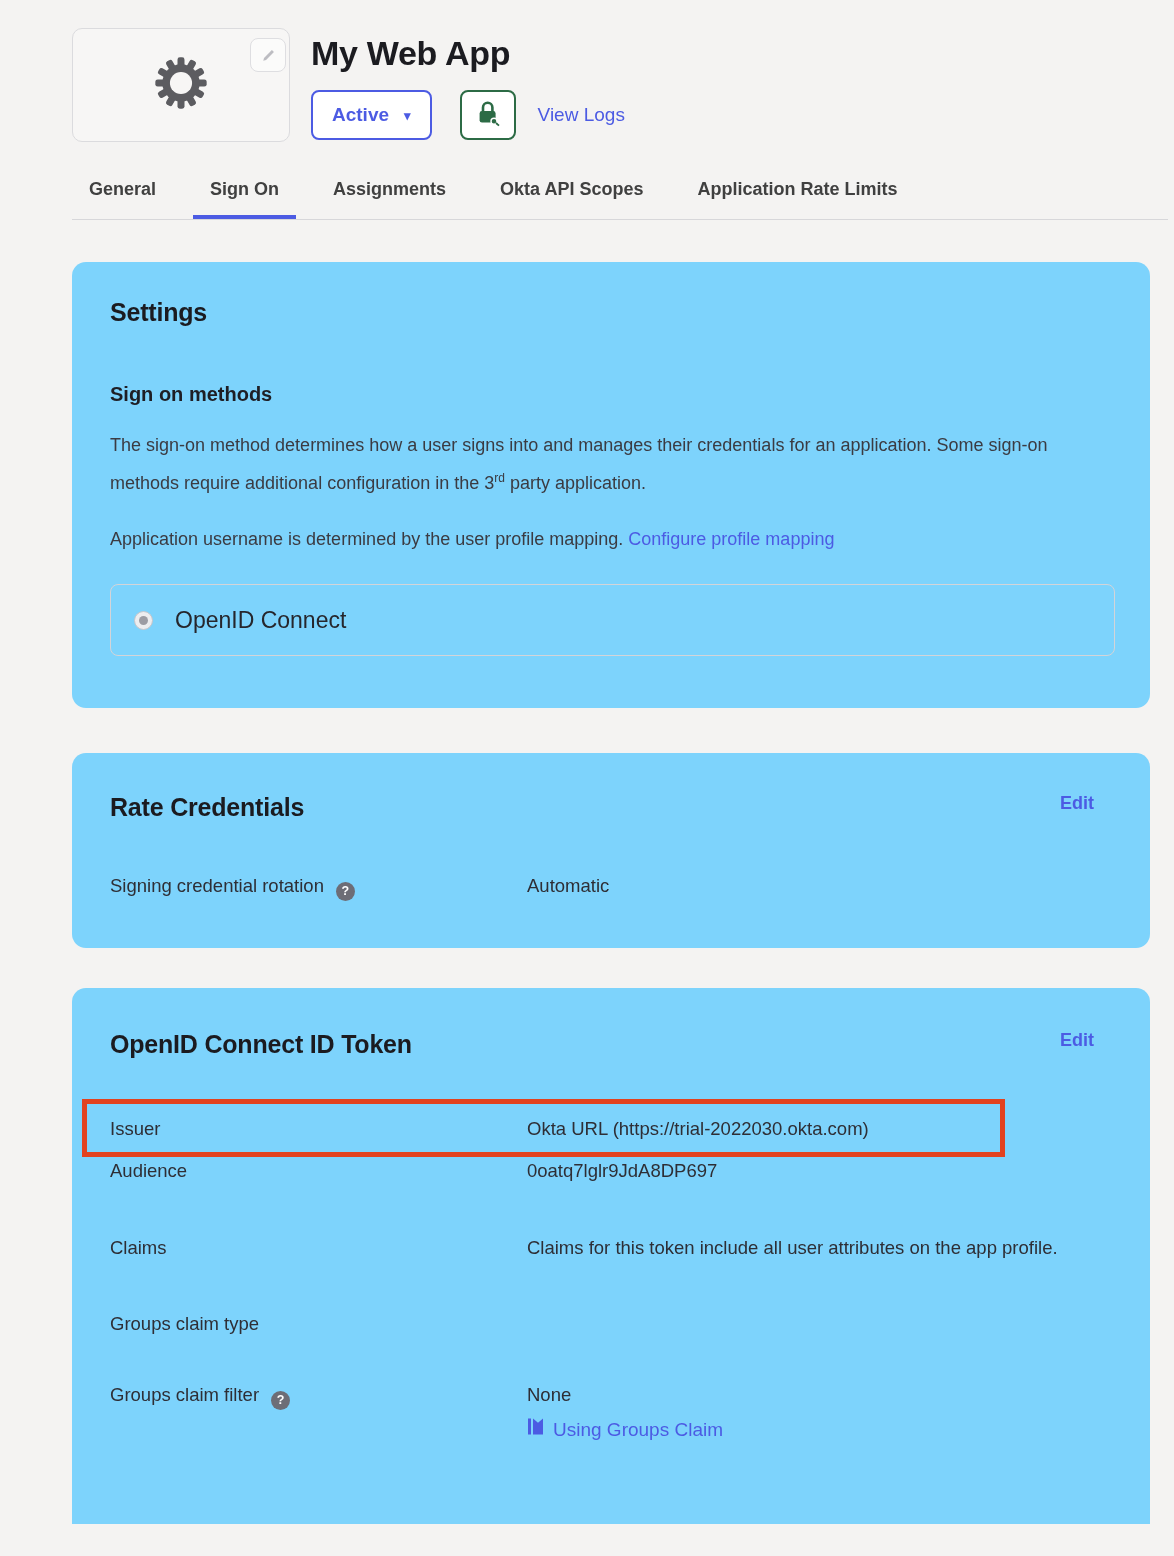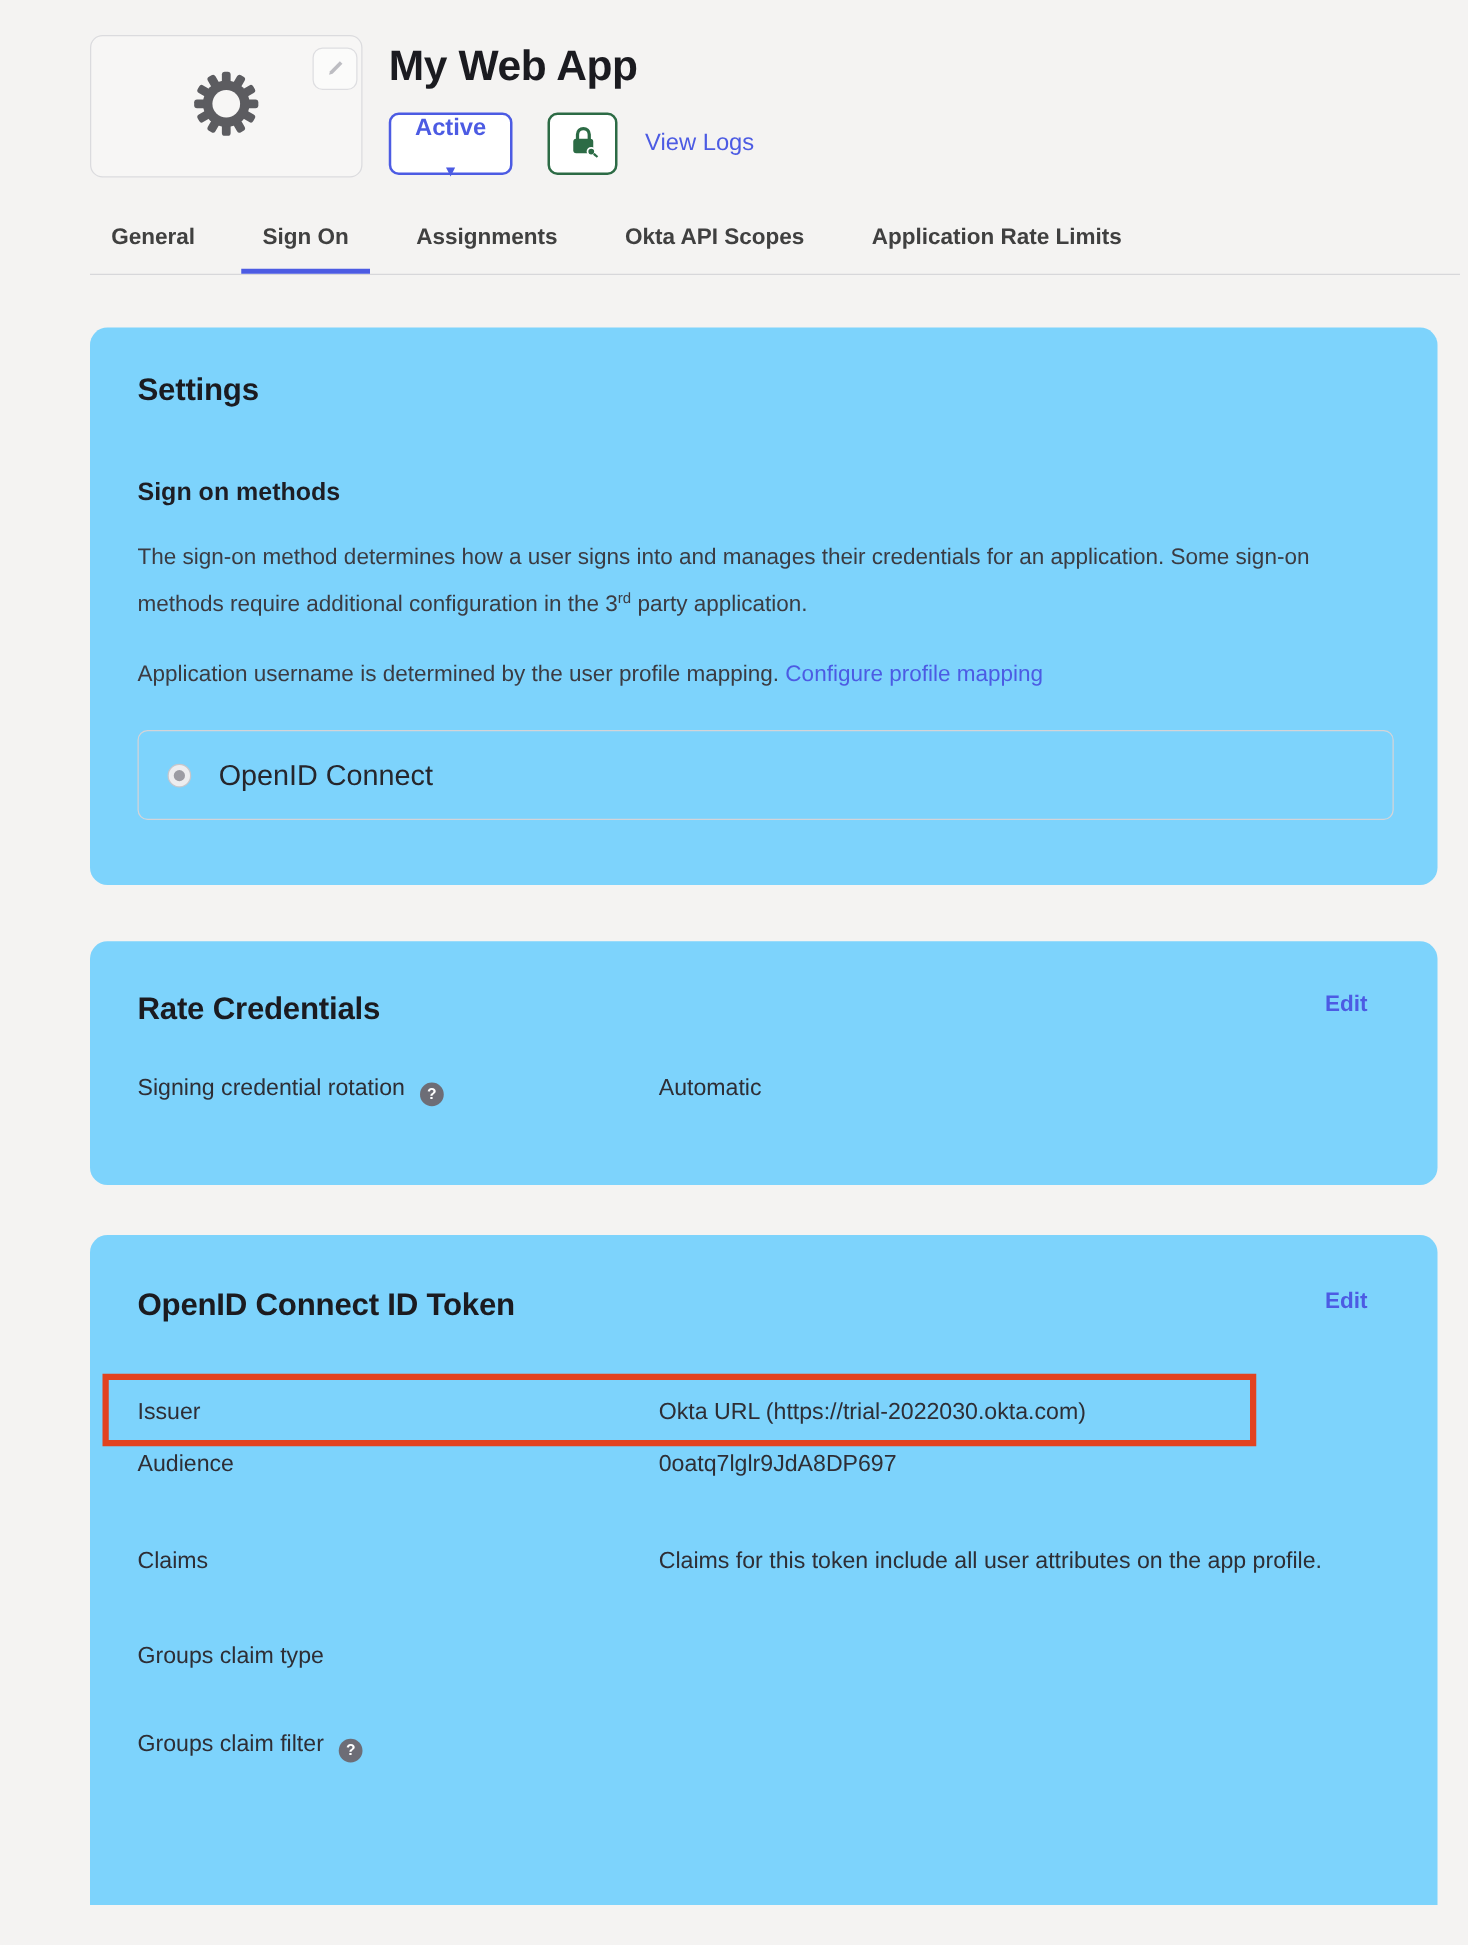--- a/index.html
+++ b/index.html
@@ -23,21 +23,20 @@
     display:flex; align-items:center; justify-content:center;
   }
   .header-main { margin-left:21px; }
   .app-title { font-size:34px; font-weight:700; letter-spacing:-0.3px; margin:6px 0 0; color:#1b1b20; }
   .header-actions { display:flex; align-items:center; margin-top:17px; }
   .active-btn {
     height:50px; padding:0 19px; background:#fff; cursor:pointer;
     border:2px solid #4c5be3; border-radius:8px; color:#4c5be3;
     font-size:19px; font-weight:700; display:flex; align-items:center; gap:15px;
     font-family:inherit;
-    flex-direction:column;
   }
   .caret { font-size:13px; }
   .lock-btn {
     width:56px; height:50px; margin-left:28px; background:#fff; cursor:pointer;
     border:2px solid #2c6b45; border-radius:8px;
     display:flex; align-items:center; justify-content:center;
   }
   .view-logs { margin-left:22px; font-size:19px; color:#4c5be3; text-decoration:none; cursor:pointer; }
 
   
@@ -79,21 +78,21 @@
         font-size:18.5px; line-height:27px; color:#2e2e35; }
   .help {
     display:inline-flex; width:19px; height:19px; border-radius:50%;
     background:#6d6d76; color:#fff; font-size:12.5px; font-weight:700;
     align-items:center; justify-content:center; margin-left:12px;
     vertical-align:-3px; cursor:pointer;
   }
 
   
   .card2 { margin-top:45px; padding:40px 56px 48px 38px; height:195px; }
-  .card2 .kv { margin-top:34px; }
+  .card2 .kv { margin-top:50px; }
 
   
   .card3 { margin-top:40px; padding:42px 0 0; height:536px; border-radius:14px 14px 0 0; }
   .card3 .card-head { padding:0 56px 0 38px; }
   .hl-wrap {
     margin:40px 0 0 10px; width:923px; height:58px;
     border:5px solid #e2421f; display:flex; align-items:center;
   }
   .hl-wrap .kv { width:100%; padding-left:23px; }
   .rows { padding:0 56px 0 38px; }
@@ -216,15 +215,29 @@
     </div>
 
     <div class="kv kv-type">
       <div>Groups claim type</div>
     </div>
 
     <div class="kv kv-filter">
       <div>
         <span>Groups claim filter</span><span class="help">?</span>
       </div>
+      <div>
+        <div class="kv-value">None</div>
+        <div class="link-row">
+          <span>
+            <svg width="17" height="19" viewBox="0 0 17 19">
+              <g fill="#4c5be3">
+                <rect x="1" y="1.5" width="3" height="16"></rect>
+                <path d="M6 1.5 L11 5.8 L16 1.5 V17.5 H6 Z"></path>
+              </g>
+            </svg>
+          </span>
+          <a>Using Groups Claim</a>
+        </div>
+      </div>
     </div>
   </div>
 </div>
 
 </body></html>

